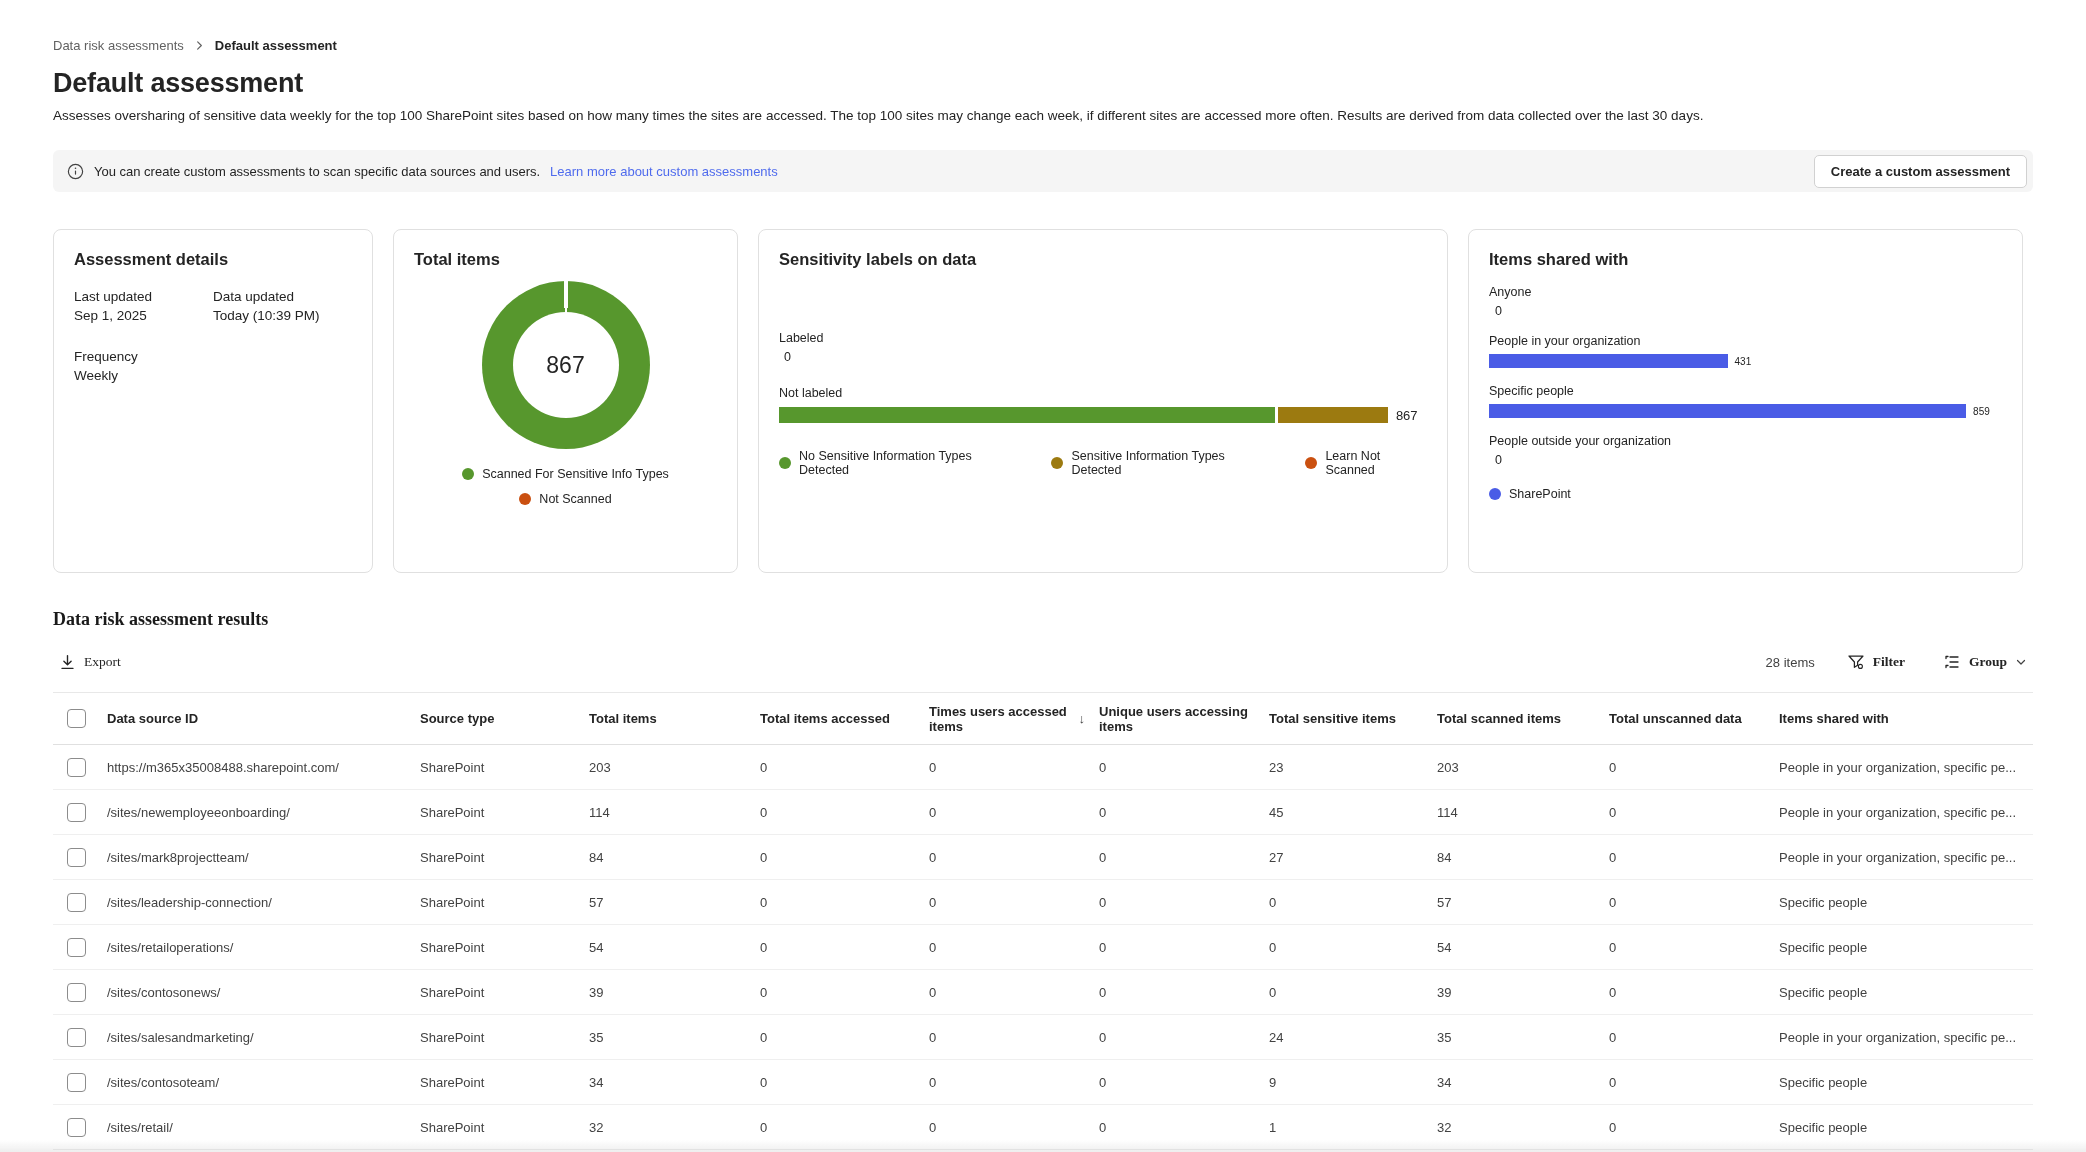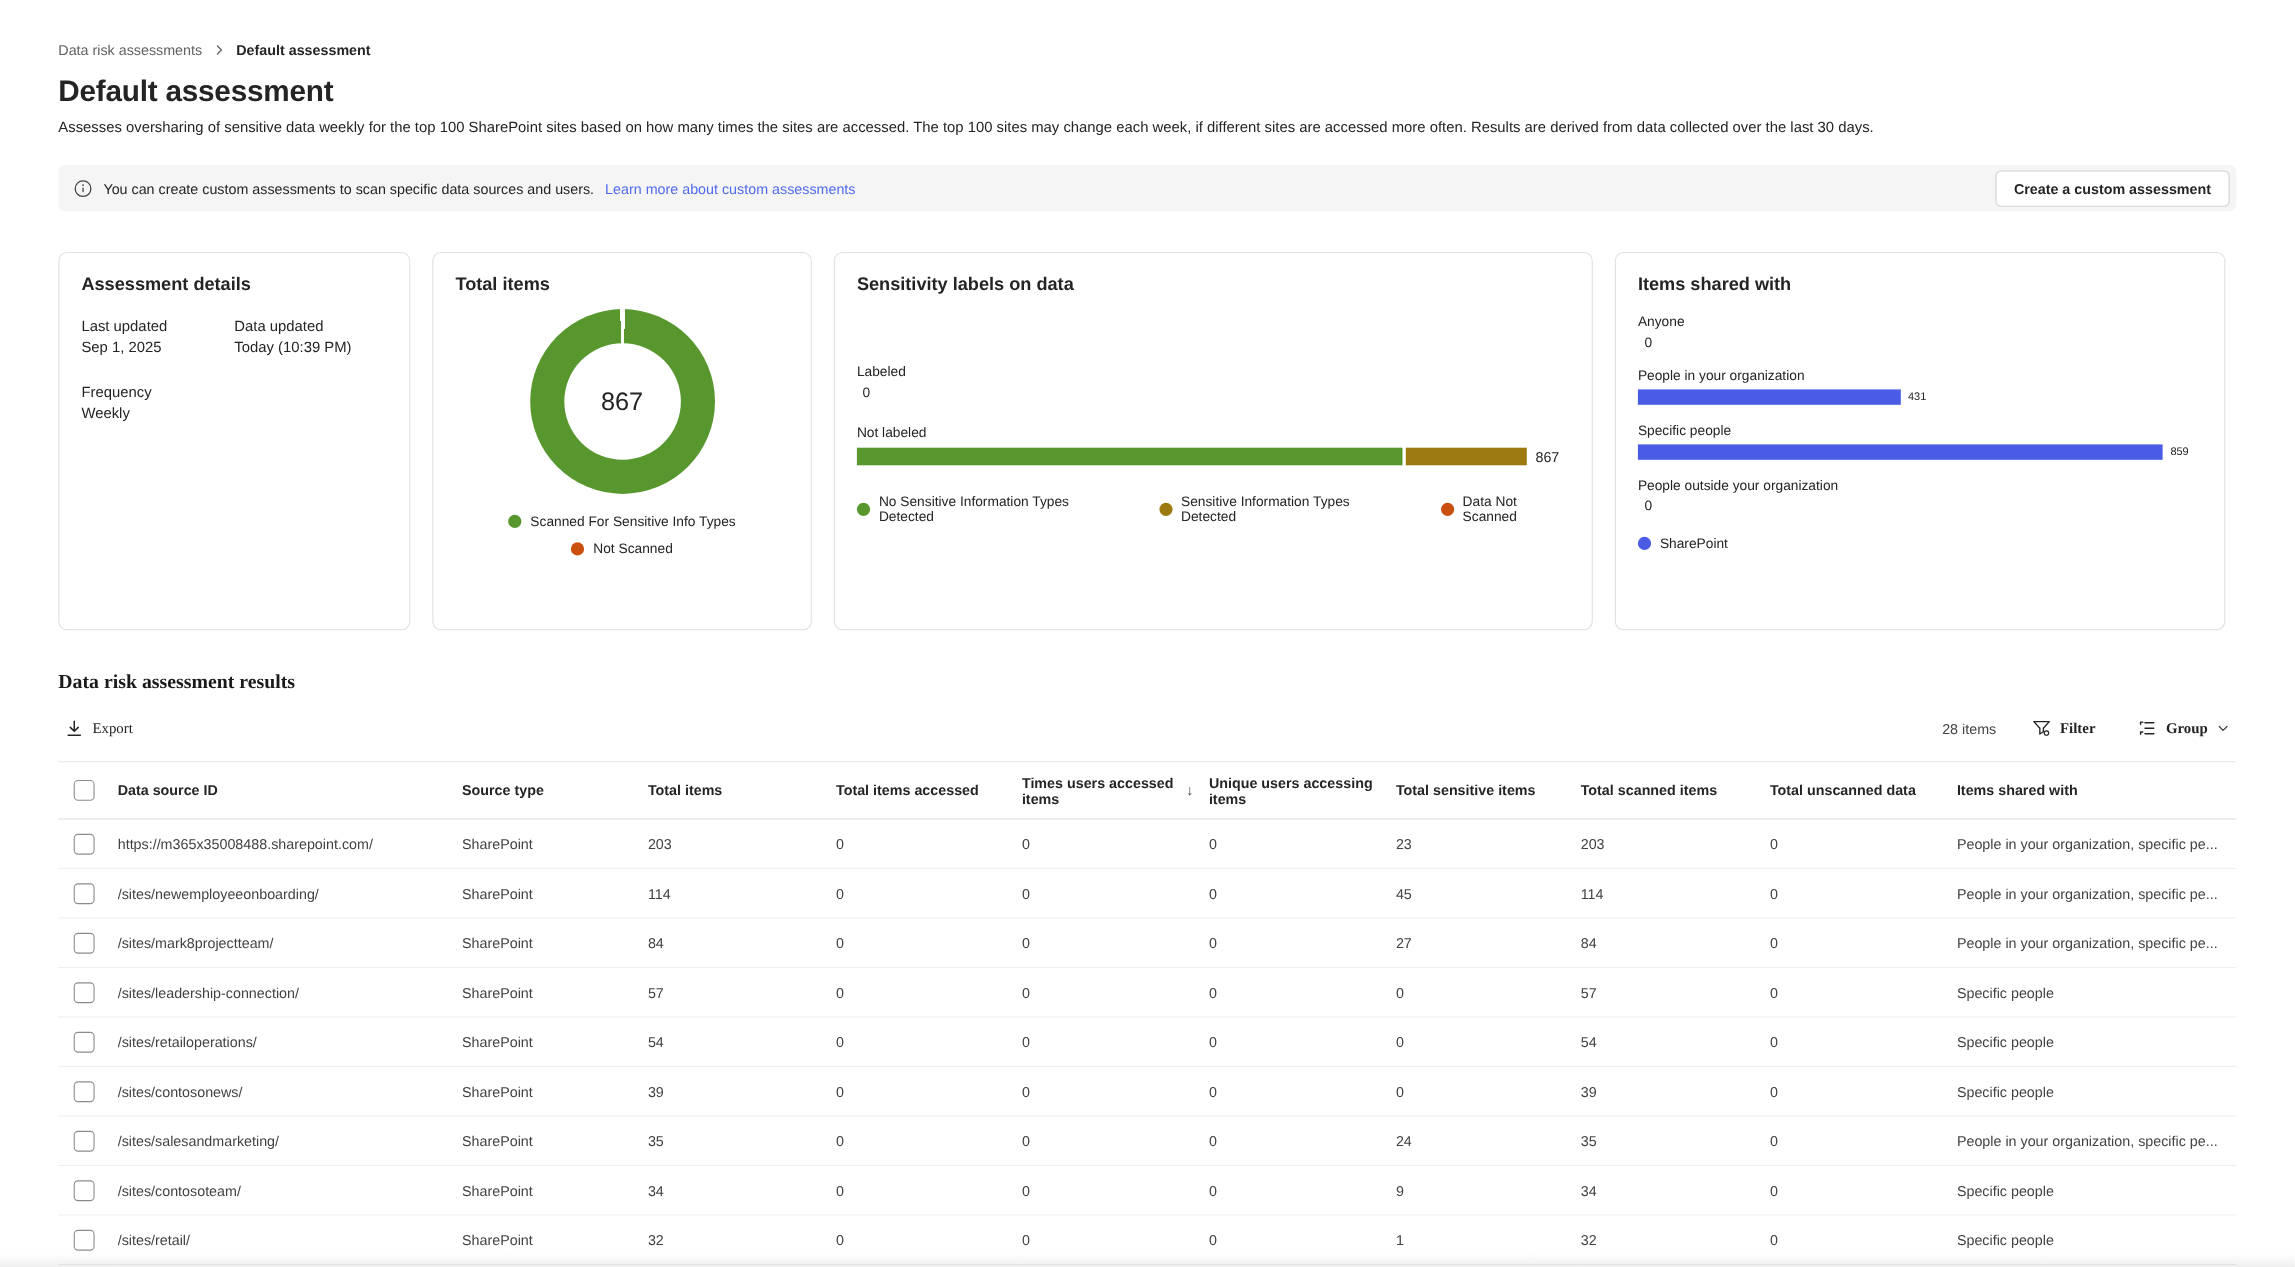--- a/index.html
+++ b/index.html
@@ -190,21 +190,21 @@
         <div class="legend-item">
           <span class="dot dot-green"></span>
           <span>No Sensitive Information Types Detected</span>
         </div>
         <div class="legend-item">
           <span class="dot dot-olive"></span>
           <span>Sensitive Information Types Detected</span>
         </div>
         <div class="legend-item">
           <span class="dot dot-orange"></span>
-          <span>Data Not Scanned</span>
+          <span>Learn Not Scanned</span>
         </div>
       </div>
     </div>
 
     <div class="card card-shared">
       <div class="card-title">Items shared with</div>
       <div class="sh-row">
         <div>Anyone</div>
         <div class="sh-zero">0</div>
       </div>

